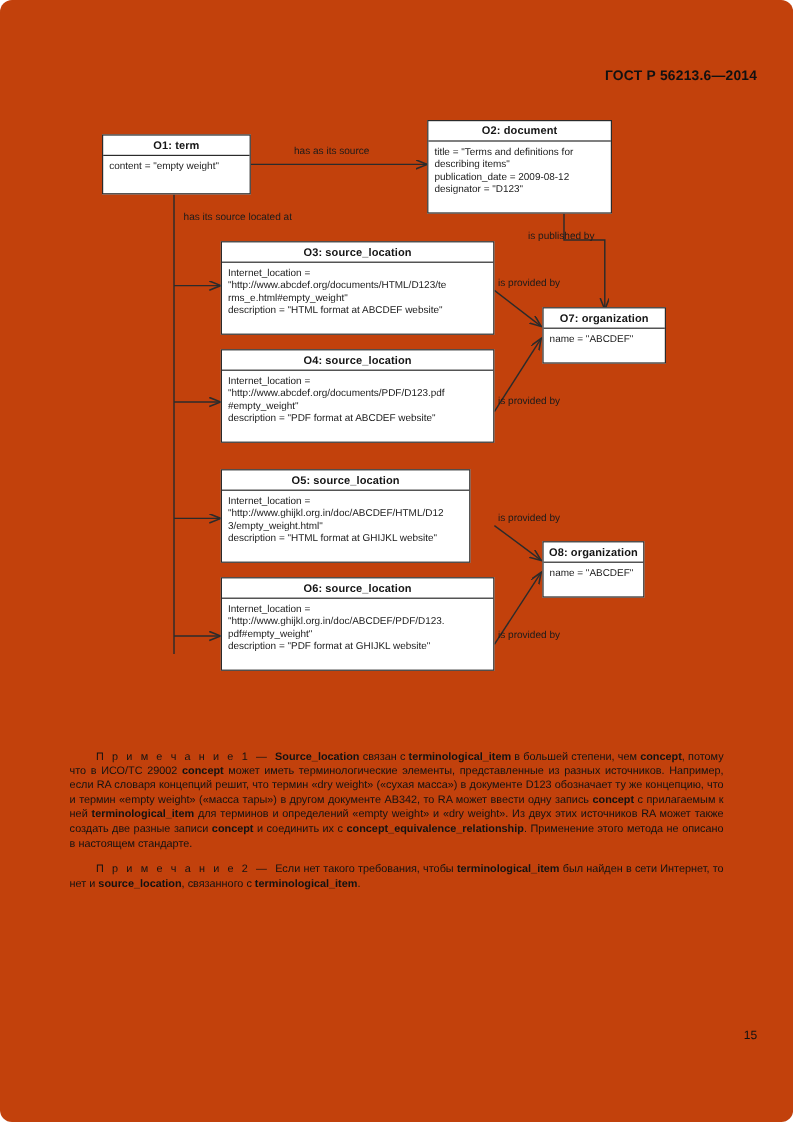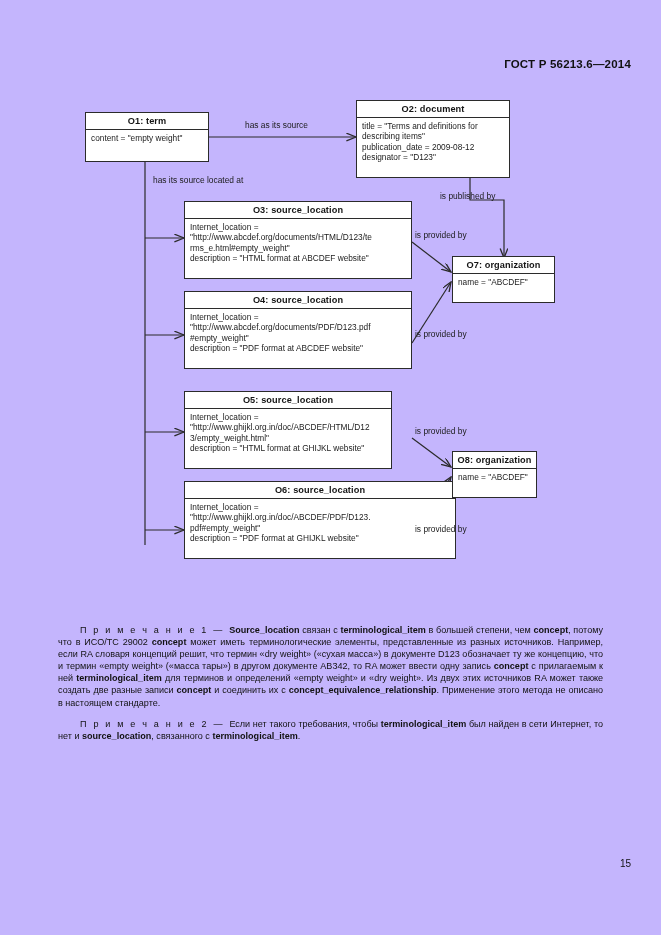--- a/index.html
+++ b/index.html
@@ -11,21 +11,22 @@
     width: 661px;
     height: 935px;
     position: relative;
     font-family: "Liberation Sans", sans-serif;
     color: #1a1a1a;
     overflow: hidden;
   }
   .page {
     position: absolute;
     inset: 0;
-    background: #c4b5fd;
+    background: #c2410c;
+    border-radius: 10px;
   }
 
   
   .doc-header {
     position: absolute;
     top: 58px;
     right: 30px;
     font-size: 11.5px;
     font-weight: bold;
     letter-spacing: 0.2px;
@@ -200,21 +201,21 @@
     <div class="uml-box" style="left:184px; top:301px; width:208px; height:78px;">
       <div class="uml-title">O5: source_location</div>
       <div class="uml-body">
         <span class="ln">Internet_location =</span>
         <span class="ln">"http://www.ghijkl.org.in/doc/ABCDEF/HTML/D12</span>
         <span class="ln">3/empty_weight.html"</span>
         <span class="ln">description = "HTML format at GHIJKL website"</span>
       </div>
     </div>
 
-    <div class="uml-box" style="left:184px; top:391px; width:272px; height:78px;">
+    <div class="uml-box" style="left:184px; top:391px; width:228px; height:78px;">
       <div class="uml-title">O6: source_location</div>
       <div class="uml-body">
         <span class="ln">Internet_location =</span>
         <span class="ln">"http://www.ghijkl.org.in/doc/ABCDEF/PDF/D123.</span>
         <span class="ln">pdf#empty_weight"</span>
         <span class="ln">description = "PDF format at GHIJKL website"</span>
       </div>
     </div>
 
     <div class="uml-box" style="left:452px; top:166px; width:103px; height:47px;">

